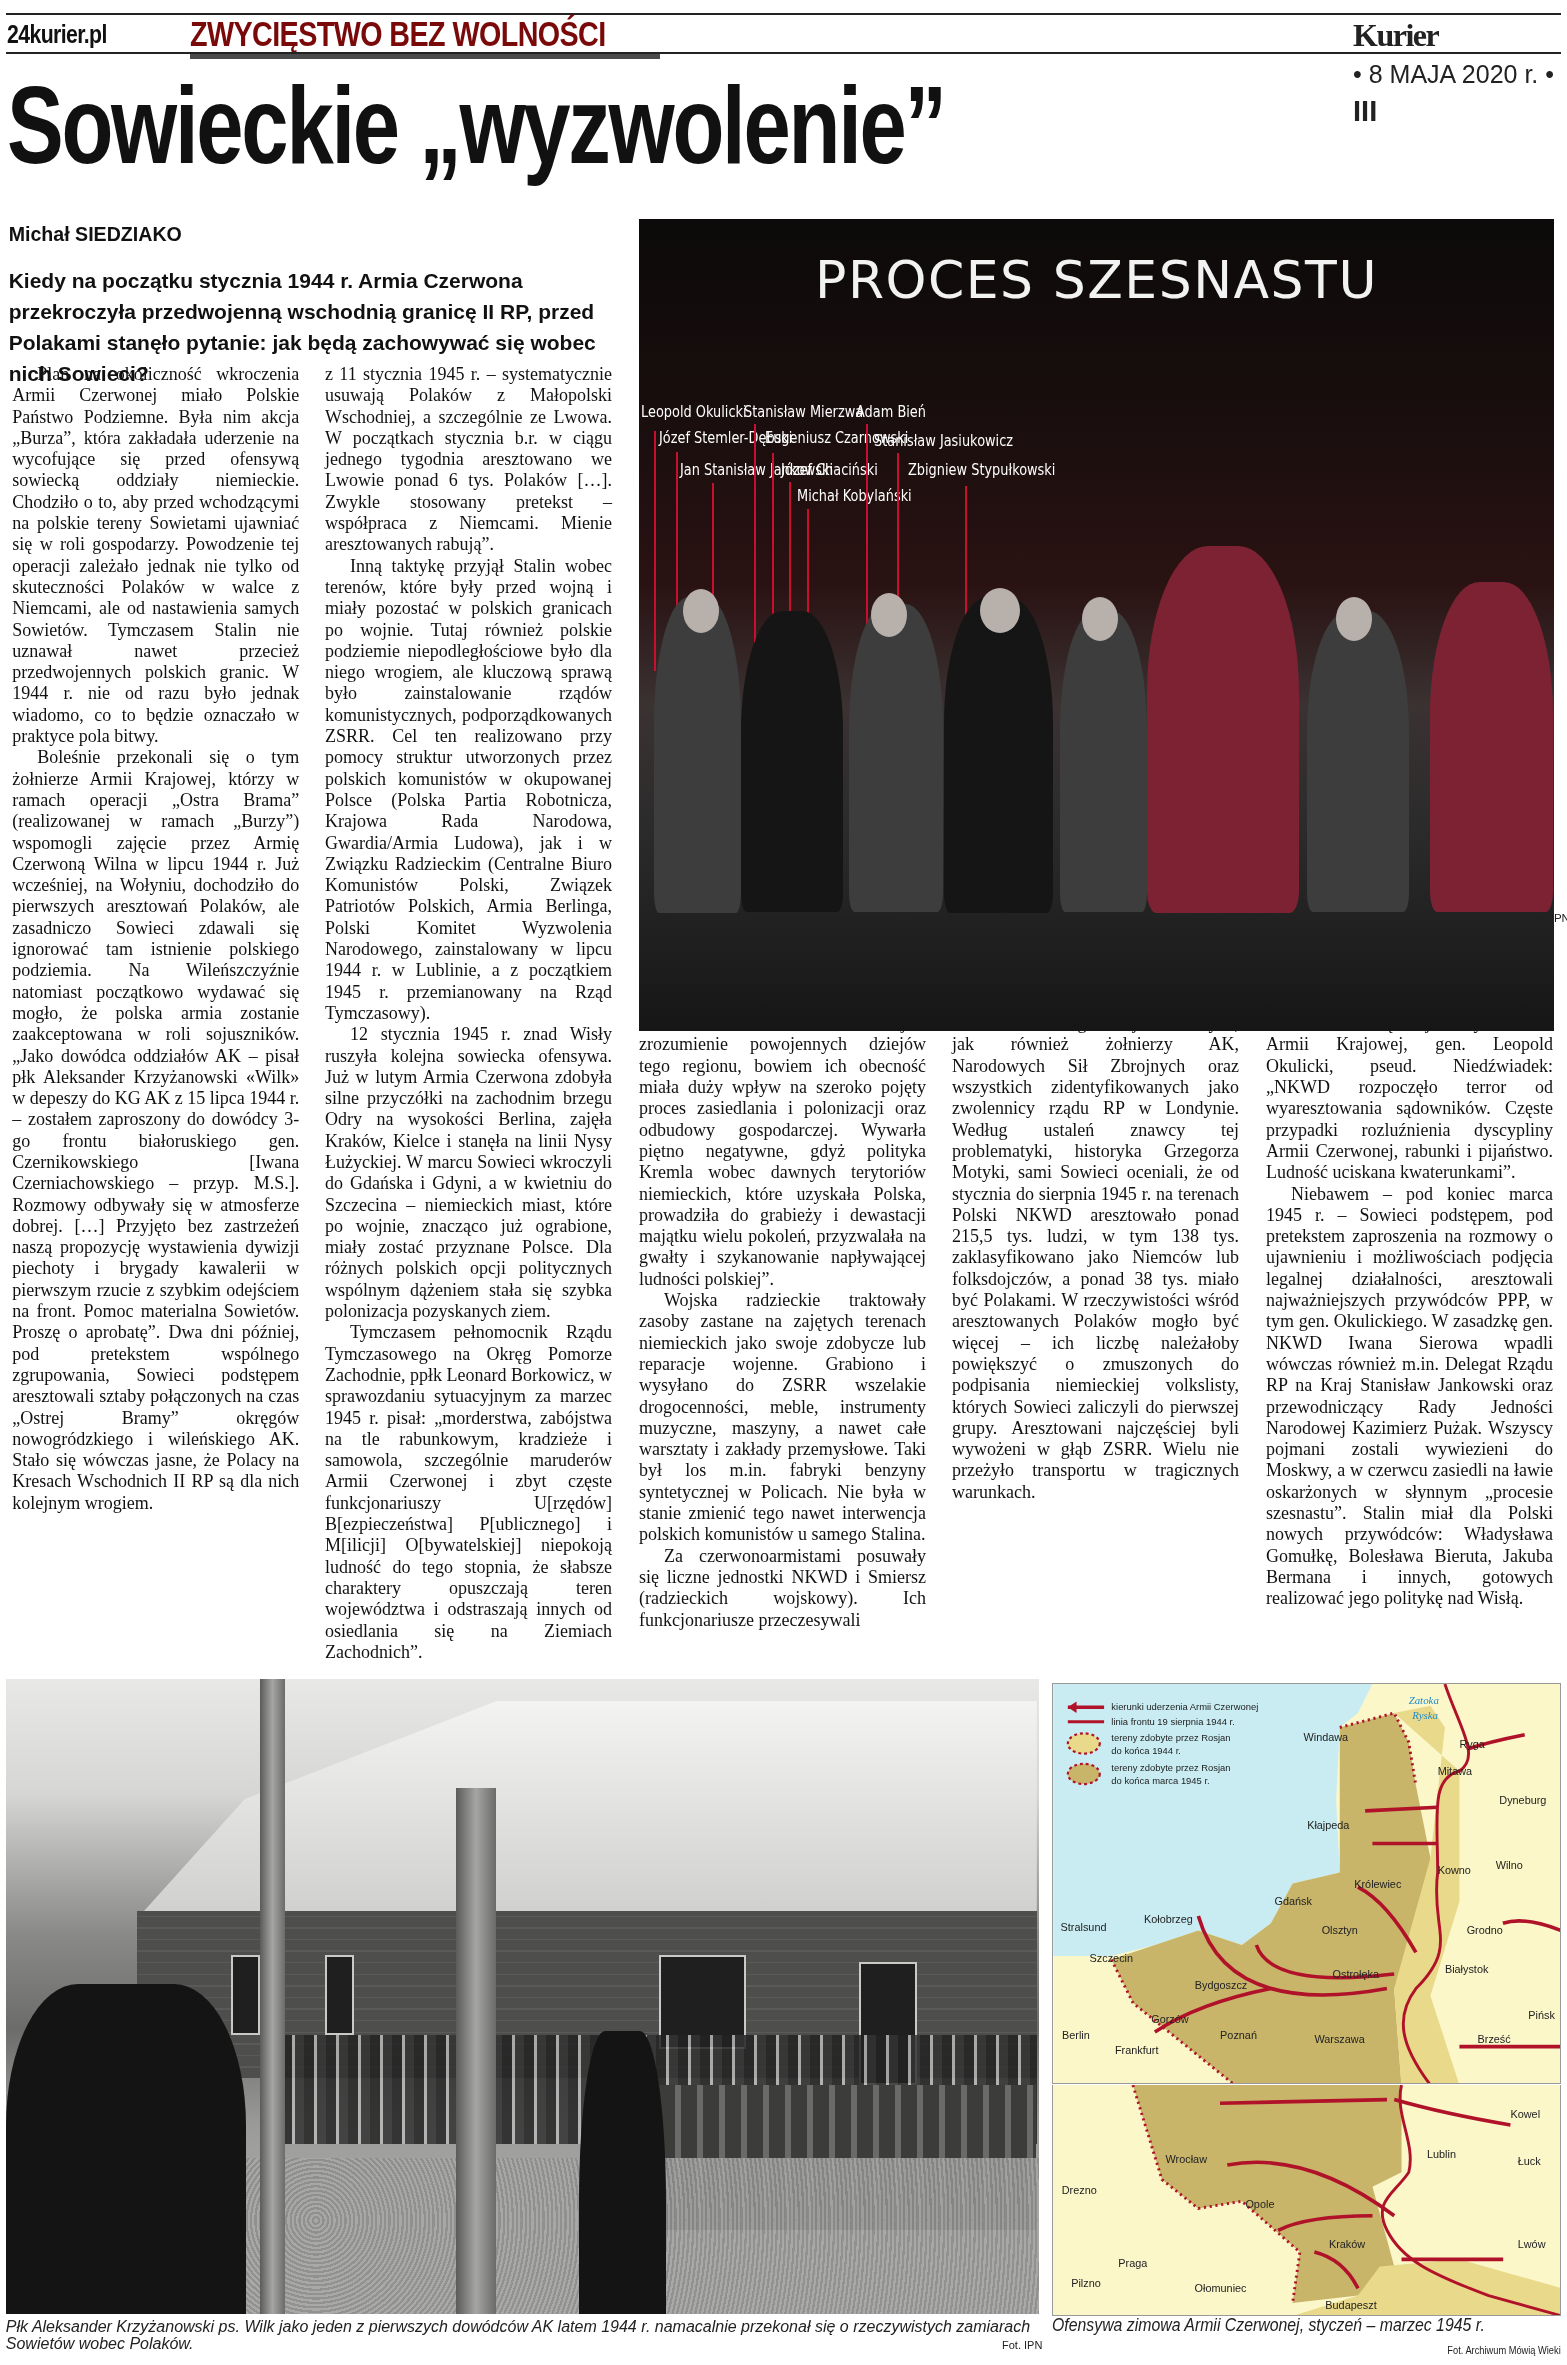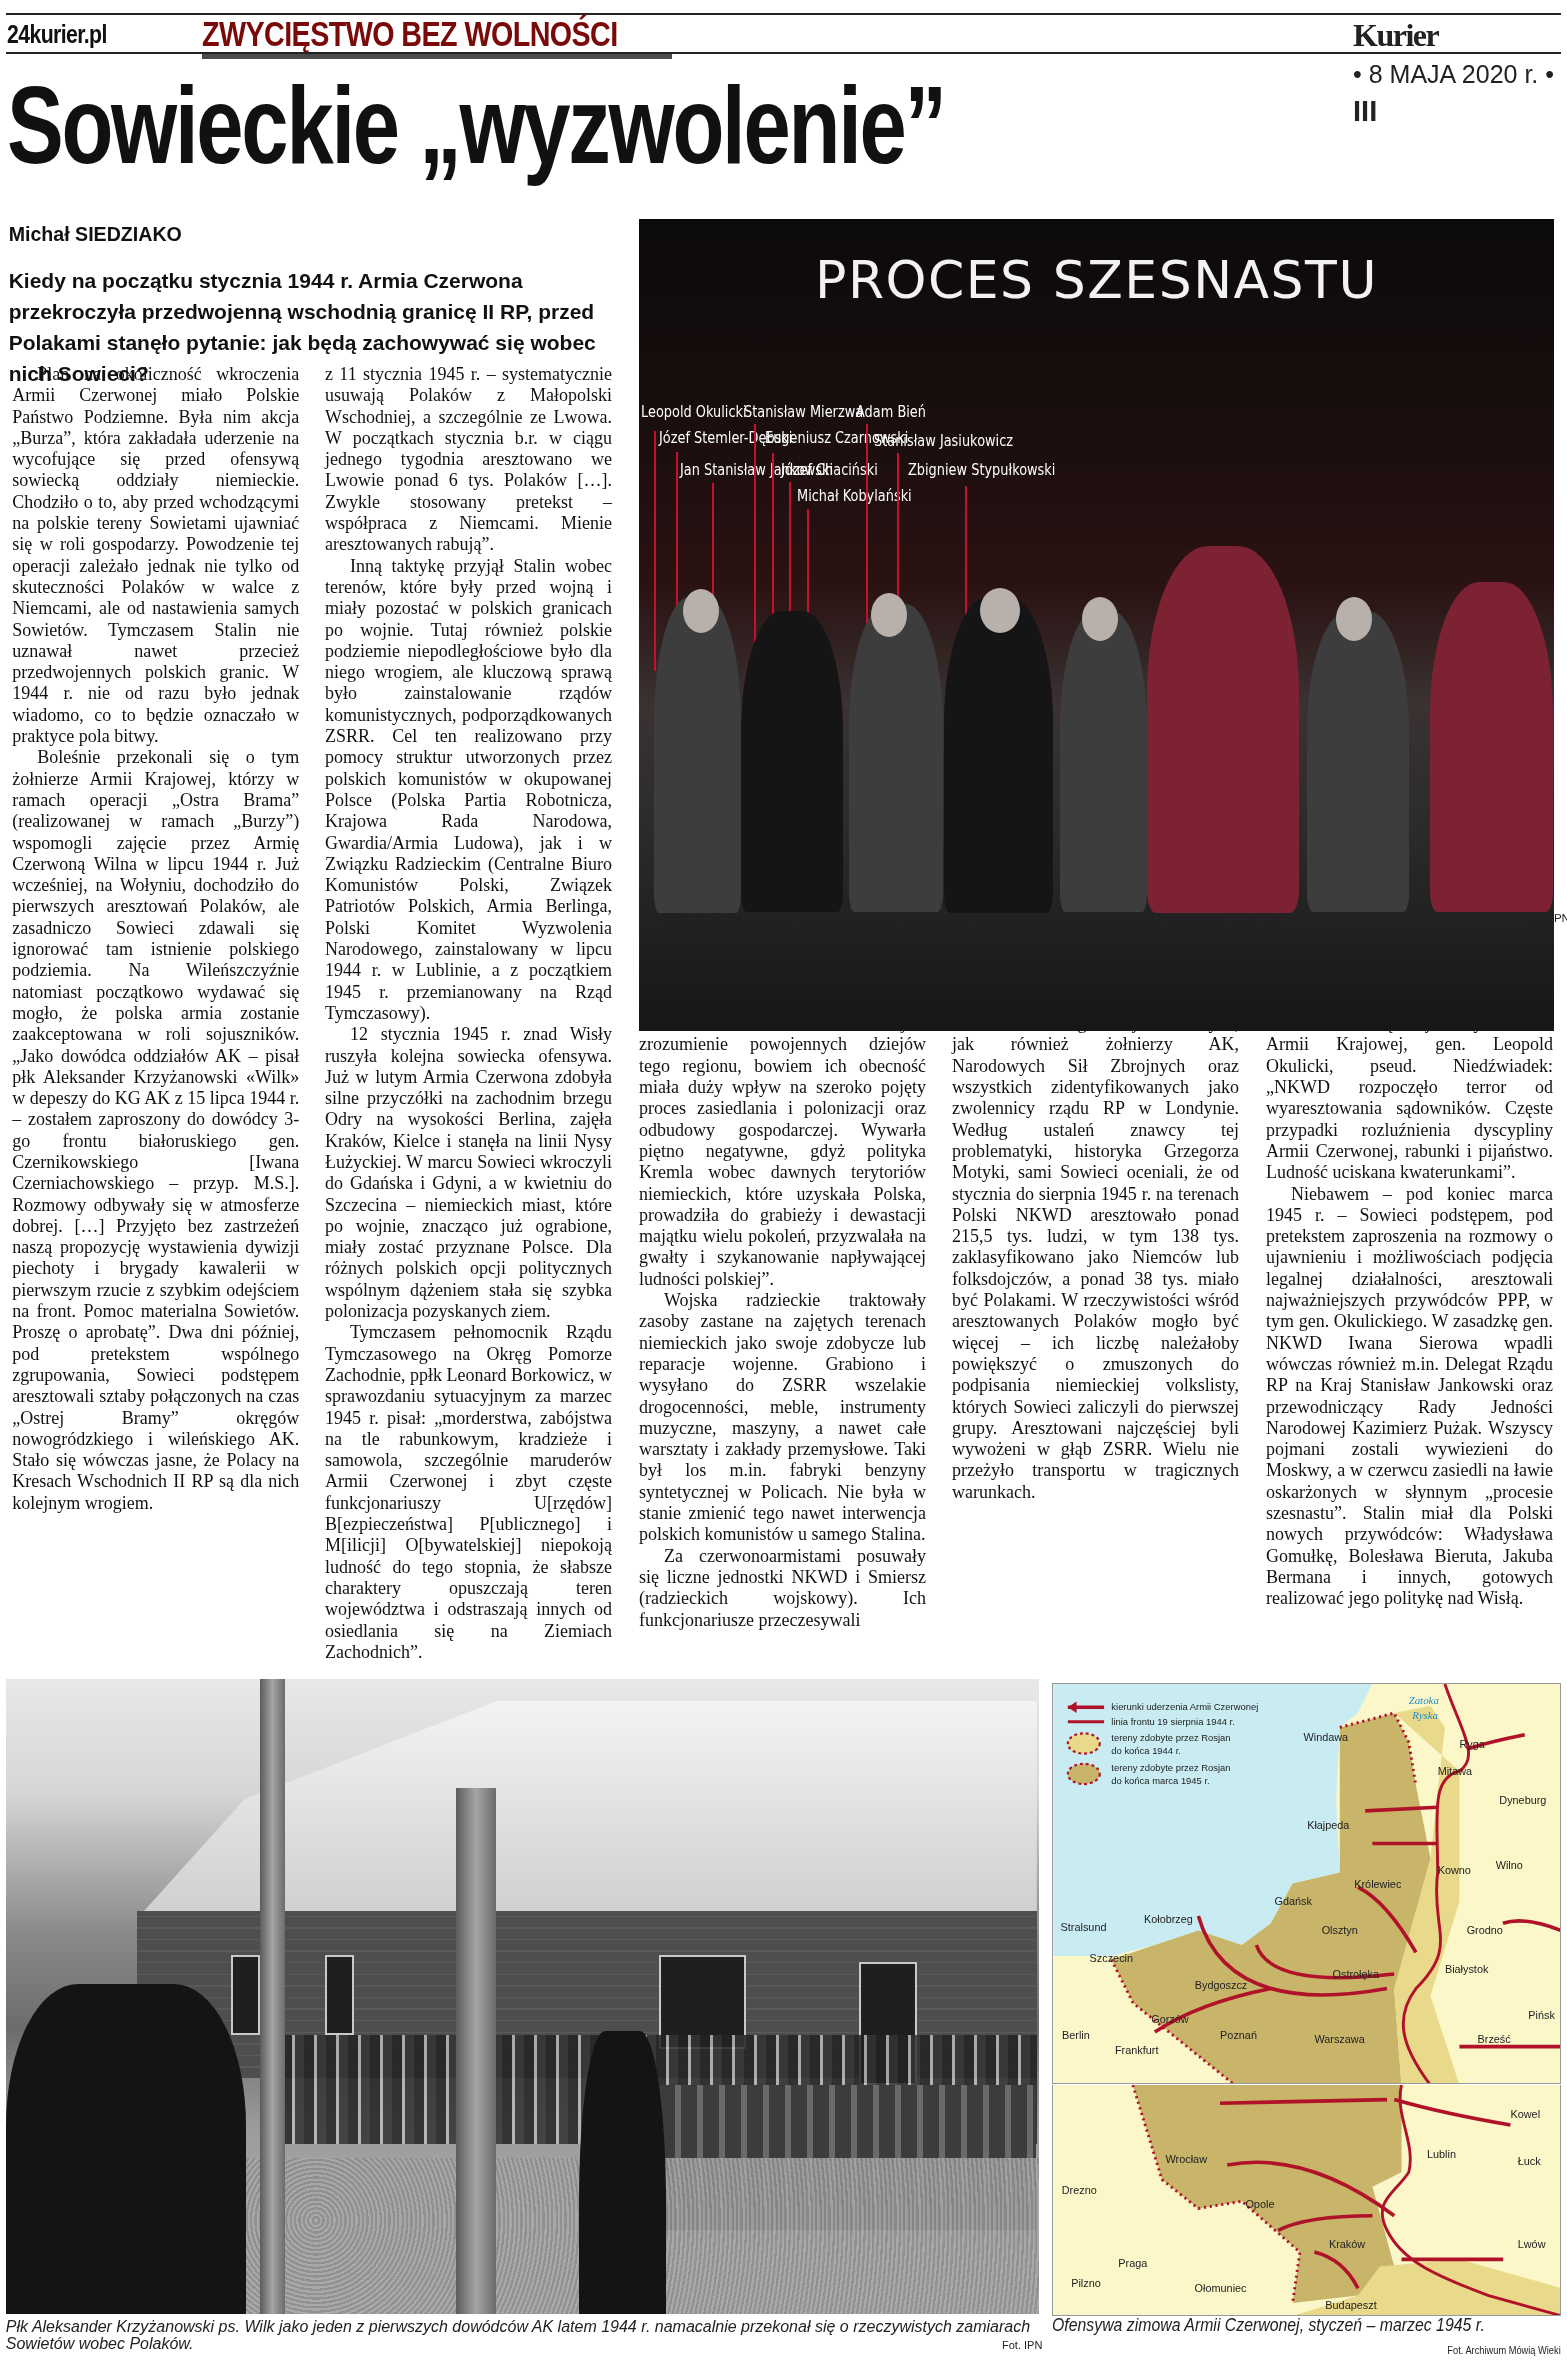--- a/index.html
+++ b/index.html
@@ -3,21 +3,21 @@
 <meta charset="utf-8">
 <style>
   * { box-sizing: border-box; margin: 0; padding: 0; }
   html, body { width: 1567px; height: 2366px; background: #fff; overflow: hidden; }
   body { position: relative; font-family: "Liberation Serif", serif; color: #111; }
 
   
   .rule-top { position: absolute; left: 5.8px; right: 5.8px; top: 13px; height: 1.5px; background: #222; }
   .rule-bot { position: absolute; left: 5.8px; right: 5.8px; top: 52px; height: 1.5px; background: #222; }
   .site { position: absolute; left: 7.3px; top: 20.3px; font-family: "Liberation Sans", sans-serif; font-weight: bold; font-size: 25px; letter-spacing: -0.7px; transform: scaleX(0.85); transform-origin: left; }
-  .section { position: absolute; left: 202px; top: 16px; width: 470px; height: 48px; }
+  .section { position: absolute; left: 190px; top: 16px; width: 470px; height: 48px; }
   .section-text { font-family: "Liberation Sans", sans-serif; font-weight: bold; font-size: 35px; color: #7a0a0a; letter-spacing: -0.7px; transform: scaleX(0.82); transform-origin: left; white-space: nowrap; display: block; line-height: 35px; }
   .section-bar { position: absolute; left: 0; right: 0; top: 38px; height: 5.1px; background: #4a4a4a; }
   .issue { position: absolute; right: 13px; top: 17.4px; display: flex; align-items: baseline; gap: 5.8px; font-family: "Liberation Sans", sans-serif; font-size: 25px; color: #222; flex-direction: column; }
   .issue .brand { font-family: "Liberation Serif", serif; font-weight: bold; font-size: 32px; letter-spacing: -1.5px; }
   .issue .page { font-weight: bold; font-size: 29px; }
 
   .headline { position: absolute; left: 7.3px; top: 67px; font-family: "Liberation Sans", sans-serif; font-weight: bold; font-size: 109px; letter-spacing: -2.9px; line-height: 116px; transform: scaleX(0.78); transform-origin: left; white-space: nowrap; }
 
   .byline { position: absolute; left: 8.7px; top: 223px; font-family: "Liberation Sans", sans-serif; font-weight: bold; font-size: 19.6px; }
   .lead { position: absolute; left: 8.7px; top: 265px; width: 602px; font-family: "Liberation Sans", sans-serif; font-weight: bold; font-size: 21px; line-height: 31px; }

